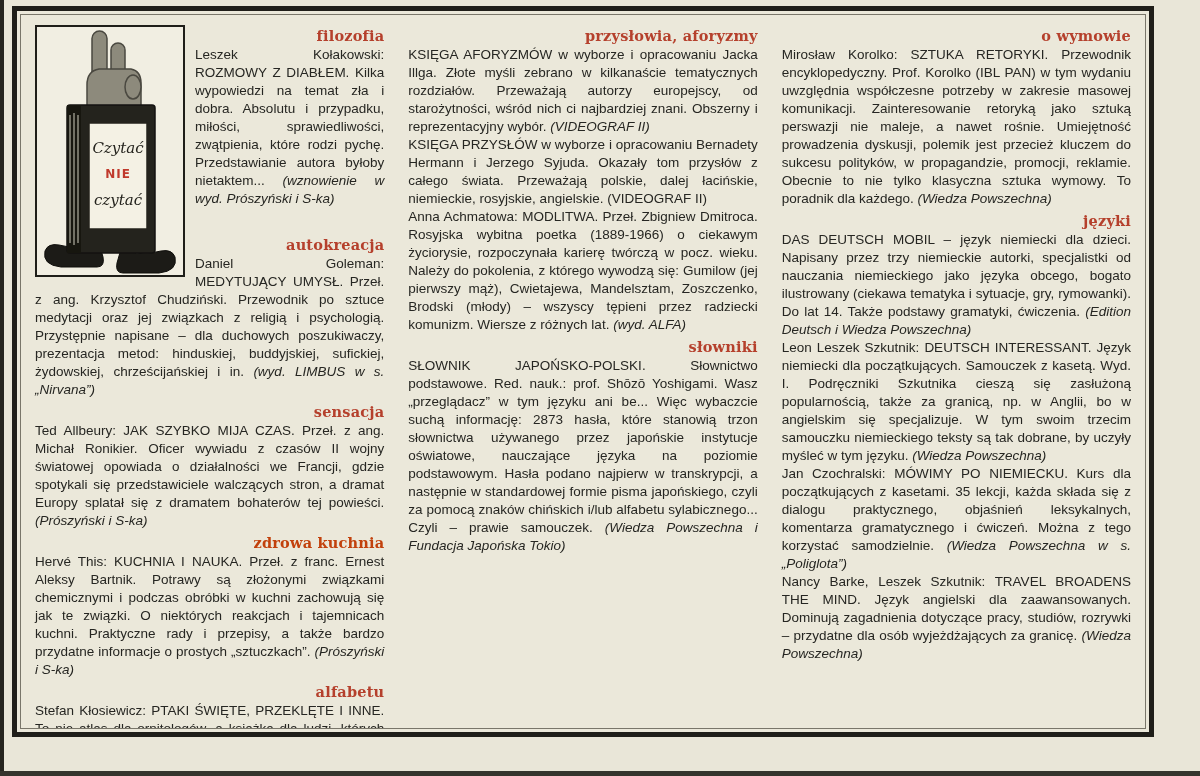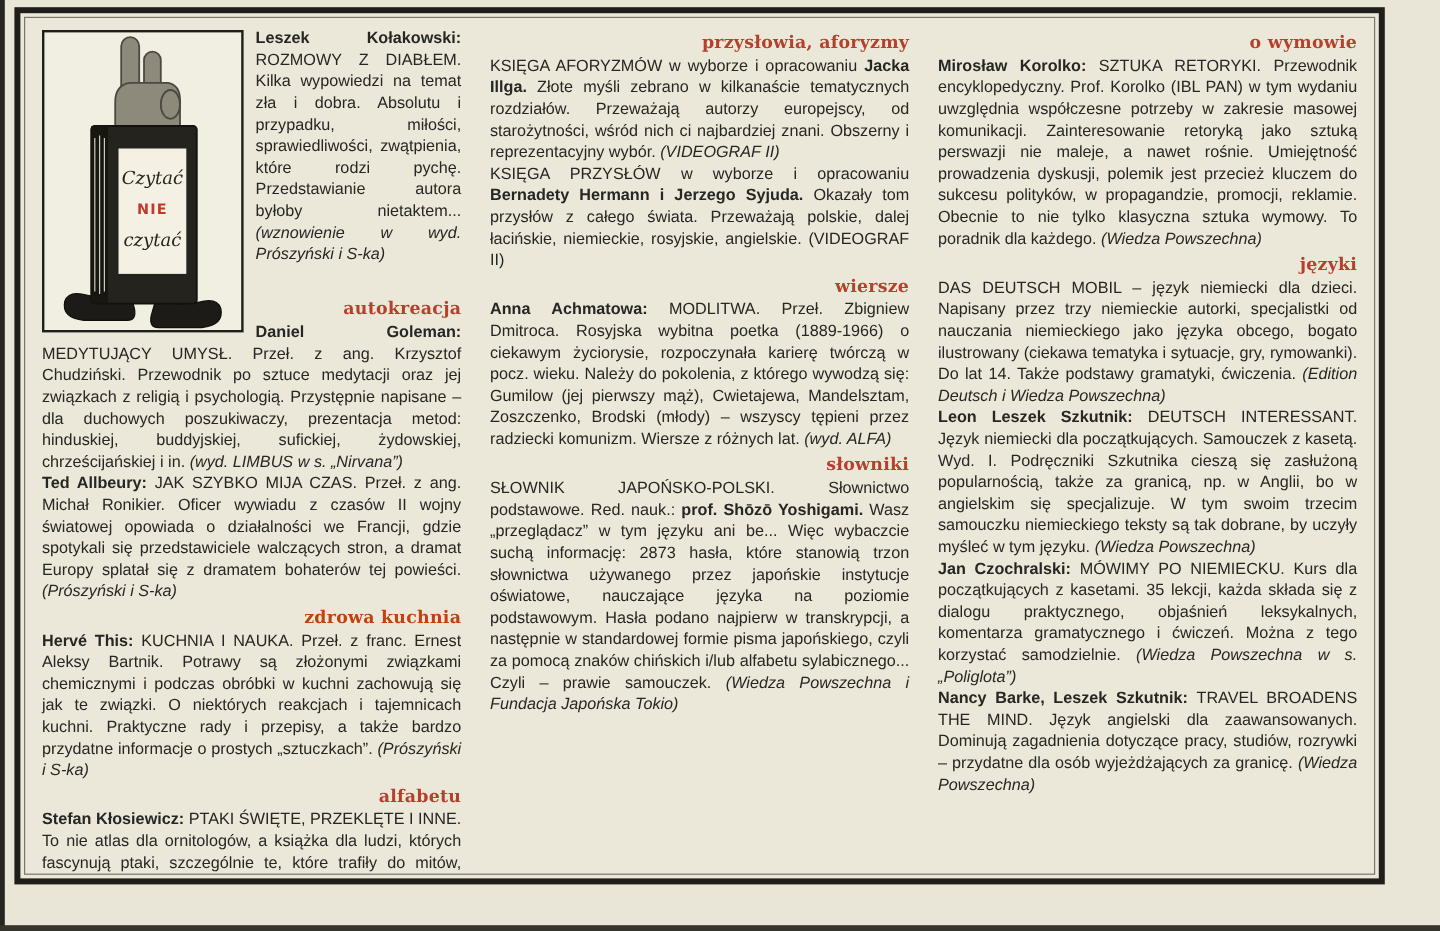--- a/index.html
+++ b/index.html
@@ -21,24 +21,24 @@
   .columns{display:grid;grid-template-columns:1fr 1fr 1fr;column-gap:24px;height:100%}
   .col{
     color:#262622;font-size:13.5px;line-height:18px;text-align:justify;
   }
   .section-header{
     font-family:"DejaVu Serif",serif;font-weight:bold;
     text-align:right;font-size:14.5px;line-height:17px;margin:4px 0 2px 0;
     letter-spacing:.2px;
   }
   .entry{margin:0;padding:0}
-  .entry .b{font-weight:bold}
+  .entry .b{font-weight:normal}
   .entry .i{font-style:italic}
   .illustration{
-    float:left;width:168px;height:252px;margin:2px 10px 2px 0;
+    float:left;width:150px;height:252px;margin:2px 10px 2px 0;
     border:2px solid #1f1e19;background:#f1eee2;box-sizing:border-box;
   }
   .illustration svg{display:block;width:100%;height:100%}
   .page-number{
     position:absolute;right:50px;top:772px;
     font-family:"DejaVu Serif",serif;font-style:italic;
     font-size:28px;color:#6d28d9;
   }
 </style>
 </head>
@@ -74,35 +74,36 @@
                 <line x1="37" y1="86" x2="37" y2="218"></line>
                 <line x1="41" y1="88" x2="41" y2="216"></line>
               </g>
               <rect x="52" y="96" width="58" height="106" fill="#f4f1e4" stroke="#24231d" stroke-width="1.5"></rect>
               <text x="81" y="126" text-anchor="middle" font-family="DejaVu Serif, serif" font-style="italic" font-size="15" fill="#24231d">Czytać</text>
               <text x="81" y="151" text-anchor="middle" font-family="DejaVu Sans, sans-serif" font-weight="bold" font-size="12" letter-spacing="1" fill="#c0392b">NIE</text>
               <text x="81" y="178" text-anchor="middle" font-family="DejaVu Serif, serif" font-style="italic" font-size="15" fill="#24231d">czytać</text>
             </g>
           </svg>
         </figure>
+      <div class="section-header" style="color: rgb(181, 64, 44);">filozofia</div>
           <p class="entry"><span class="b">Leszek Kołakowski: </span><span>ROZMOWY Z DIABŁEM. Kilka wypowiedzi na temat zła i dobra. Absolutu i przypadku, miłości, sprawiedliwości, zwątpienia, które rodzi pychę. Przedstawianie autora byłoby nietaktem... </span><span class="i">(wznowienie w wyd. Prószyński i S-ka)</span></p>
           <div class="section-header" style="color: rgb(181, 64, 44); margin-top: 28px;">autokreacja</div>
           <p class="entry"><span class="b">Daniel Goleman: </span><span>MEDYTUJĄCY UMYSŁ. Przeł. z ang. Krzysztof Chudziński. Przewodnik po sztuce medytacji oraz jej związkach z religią i psychologią. Przystępnie napisane – dla duchowych poszukiwaczy, prezentacja metod: hinduskiej, buddyjskiej, sufickiej, żydowskiej, chrześcijańskiej i in. </span><span class="i">(wyd. LIMBUS w s. „Nirvana”)</span></p>
+          <div class="section-header" style="color: rgb(181, 64, 44);">sensacja</div>
           <p class="entry"><span class="b">Ted Allbeury: </span><span>JAK SZYBKO MIJA CZAS. Przeł. z ang. Michał Ronikier. Oficer wywiadu z czasów II wojny światowej opowiada o działalności we Francji, gdzie spotykali się przedstawiciele walczących stron, a dramat Europy splatał się z dramatem bohaterów tej powieści. </span><span class="i">(Prószyński i S-ka)</span></p>
           <div class="section-header" style="color: #c2410c;">zdrowa kuchnia</div>
           <p class="entry"><span class="b">Hervé This: </span><span>KUCHNIA I NAUKA. Przeł. z franc. Ernest Aleksy Bartnik. Potrawy są złożonymi związkami chemicznymi i podczas obróbki w kuchni zachowują się jak te związki. O niektórych reakcjach i tajemnicach kuchni. Praktyczne rady i przepisy, a także bardzo przydatne informacje o prostych „sztuczkach”. </span><span class="i">(Prószyński i S-ka)</span></p>
           <div class="section-header" style="color: rgb(181, 64, 44);">alfabetu</div>
           <p class="entry"><span class="b">Stefan Kłosiewicz: </span><span>PTAKI ŚWIĘTE, PRZEKLĘTE I INNE. To nie atlas dla ornitologów, a książka dla ludzi, których fascynują ptaki, szczególnie te, które trafiły do mitów, literatury. Ciekawe opowieści autora, który kocha przyrodę. </span></p>
         </div>
 
       <div class="col">
           <div class="section-header" style="color: rgb(181, 64, 44);">przysłowia, aforyzmy</div>
           <p class="entry"><span>KSIĘGA AFORYZMÓW w wyborze i opracowaniu </span><span class="b">Jacka Illga. </span><span>Złote myśli zebrano w kilkanaście tematycznych rozdziałów. Przeważają autorzy europejscy, od starożytności, wśród nich ci najbardziej znani. Obszerny i reprezentacyjny wybór. </span><span class="i">(VIDEOGRAF II)</span></p>
           <p class="entry"><span>KSIĘGA PRZYSŁÓW w wyborze i opracowaniu </span><span class="b">Bernadety Hermann i Jerzego Syjuda. </span><span>Okazały tom przysłów z całego świata. Przeważają polskie, dalej łacińskie, niemieckie, rosyjskie, angielskie. (VIDEOGRAF II)</span></p>
-          <div class="section-header" style="color: rgb(181, 64, 44);">wiersze</div>
           <p class="entry"><span class="b">Anna Achmatowa: </span><span>MODLITWA. Przeł. Zbigniew Dmitroca. Rosyjska wybitna poetka (1889-1966) o ciekawym życiorysie, rozpoczynała karierę twórczą w pocz. wieku. Należy do pokolenia, z którego wywodzą się: Gumilow (jej pierwszy mąż), Cwietajewa, Mandelsztam, Zoszczenko, Brodski (młody) – wszyscy tępieni przez radziecki komunizm. Wiersze z różnych lat. </span><span class="i">(wyd. ALFA)</span></p>
           <div class="section-header" style="color: rgb(181, 64, 44);">słowniki</div>
           <p class="entry"><span>SŁOWNIK JAPOŃSKO-POLSKI. Słownictwo podstawowe. Red. nauk.: </span><span class="b">prof. Shōzō Yoshigami. </span><span>Wasz „przeglądacz” w tym języku ani be... Więc wybaczcie suchą informację: 2873 hasła, które stanowią trzon słownictwa używanego przez japońskie instytucje oświatowe, nauczające języka na poziomie podstawowym. Hasła podano najpierw w transkrypcji, a następnie w standardowej formie pisma japońskiego, czyli za pomocą znaków chińskich i/lub alfabetu sylabicznego... Czyli – prawie samouczek. </span><span class="i">(Wiedza Powszechna i Fundacja Japońska Tokio)</span></p>
         </div>
 
       <div class="col">
           <div class="section-header" style="color: rgb(181, 64, 44);">o wymowie</div>
           <p class="entry"><span class="b">Mirosław Korolko: </span><span>SZTUKA RETORYKI. Przewodnik encyklopedyczny. Prof. Korolko (IBL PAN) w tym wydaniu uwzględnia współczesne potrzeby w zakresie masowej komunikacji. Zainteresowanie retoryką jako sztuką perswazji nie maleje, a nawet rośnie. Umiejętność prowadzenia dyskusji, polemik jest przecież kluczem do sukcesu polityków, w propagandzie, promocji, reklamie. Obecnie to nie tylko klasyczna sztuka wymowy. To poradnik dla każdego. </span><span class="i">(Wiedza Powszechna)</span></p>
           <div class="section-header" style="color: rgb(181, 64, 44);">języki</div>
           <p class="entry"><span>DAS DEUTSCH MOBIL – język niemiecki dla dzieci. Napisany przez trzy niemieckie autorki, specjalistki od nauczania niemieckiego jako języka obcego, bogato ilustrowany (ciekawa tematyka i sytuacje, gry, rymowanki). Do lat 14. Także podstawy gramatyki, ćwiczenia. </span><span class="i">(Edition Deutsch i Wiedza Powszechna)</span></p>

